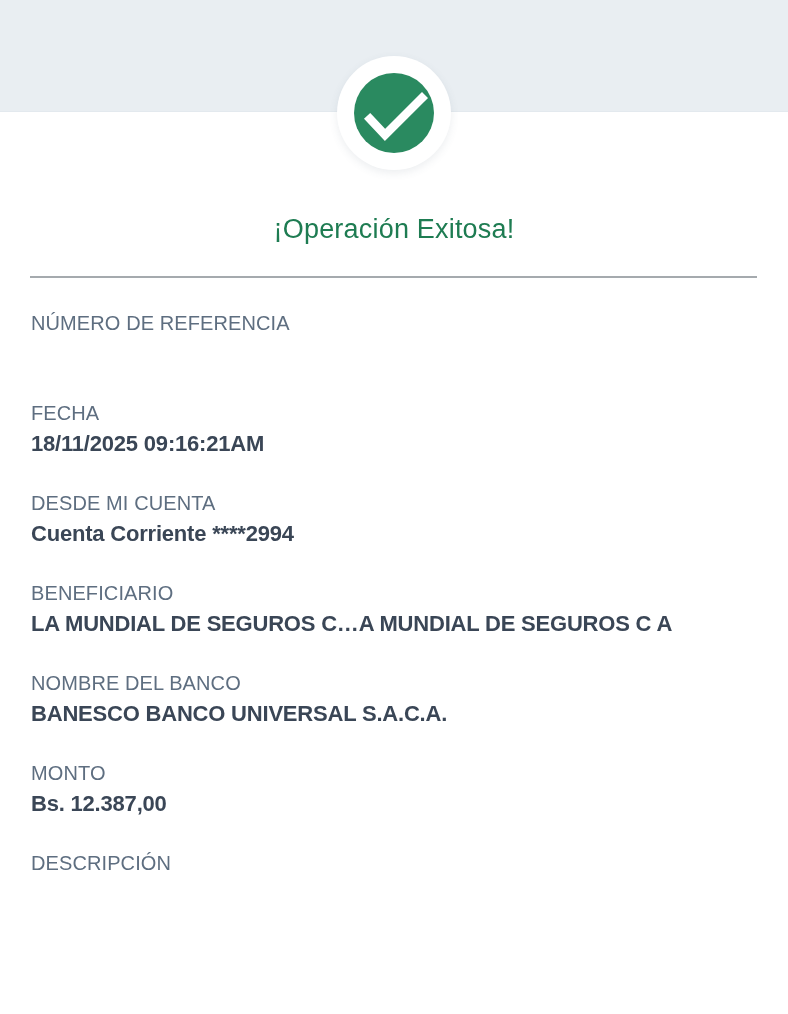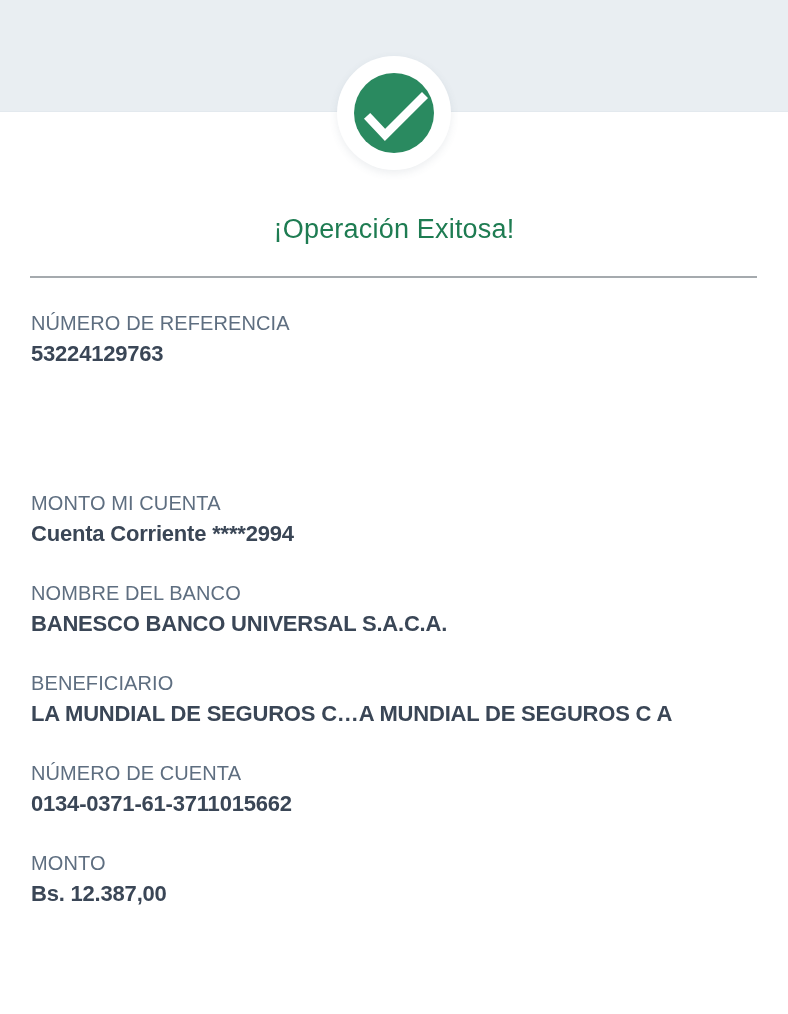--- a/index.html
+++ b/index.html
@@ -92,48 +92,46 @@
   </div>
 
   <div class="title">¡Operación Exitosa!</div>
 
   <hr class="divider">
 
   <div class="fields">
 
     <div class="row">
       <div class="label">NÚMERO DE REFERENCIA</div>
-      <div class="value">53224129763</div>
     </div>
 
     <div class="row">
+      <div class="label">FECHA</div>
+      <div class="value">18/11/2025 09:16:21AM</div>
     </div>
 
     <div class="row">
-      <div class="label">MONTO MI CUENTA</div>
+      <div class="label">DESDE MI CUENTA</div>
       <div class="value">Cuenta Corriente ****2994</div>
-    </div>
-
-    <div class="row">
-      <div class="label">NOMBRE DEL BANCO</div>
-      <div class="value">BANESCO BANCO UNIVERSAL S.A.C.A.</div>
     </div>
 
     <div class="row">
       <div class="label">BENEFICIARIO</div>
       <div class="value">LA MUNDIAL DE SEGUROS C…A MUNDIAL DE SEGUROS C A</div>
     </div>
 
     <div class="row">
-      <div class="label">NÚMERO DE CUENTA</div>
-      <div class="value">0134-0371-61-3711015662</div>
+      <div class="label">NOMBRE DEL BANCO</div>
+      <div class="value">BANESCO BANCO UNIVERSAL S.A.C.A.</div>
     </div>
+
 
     <div class="row">
       <div class="label">MONTO</div>
       <div class="value">Bs. 12.387,00</div>
     </div>
 
     <div class="row">
+      <div class="label">DESCRIPCIÓN</div>
     </div>
 
   </div>
 </div>
 
 </body></html>

